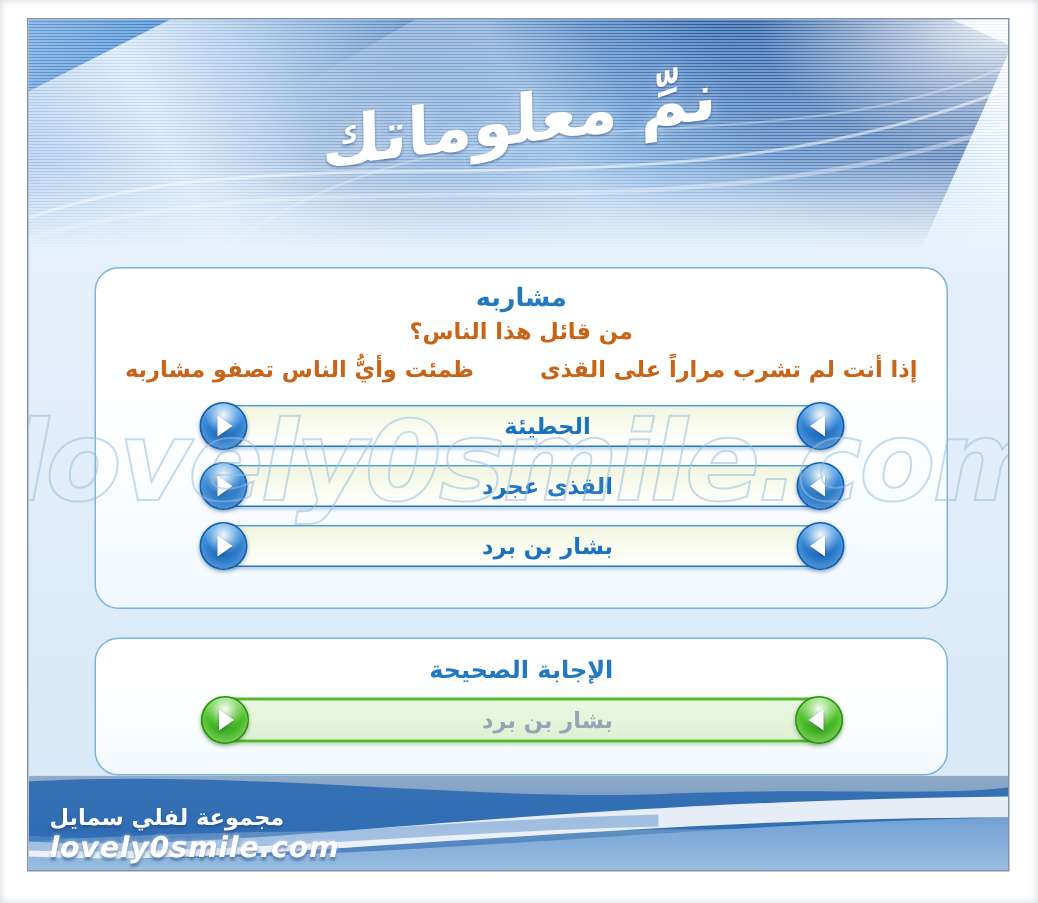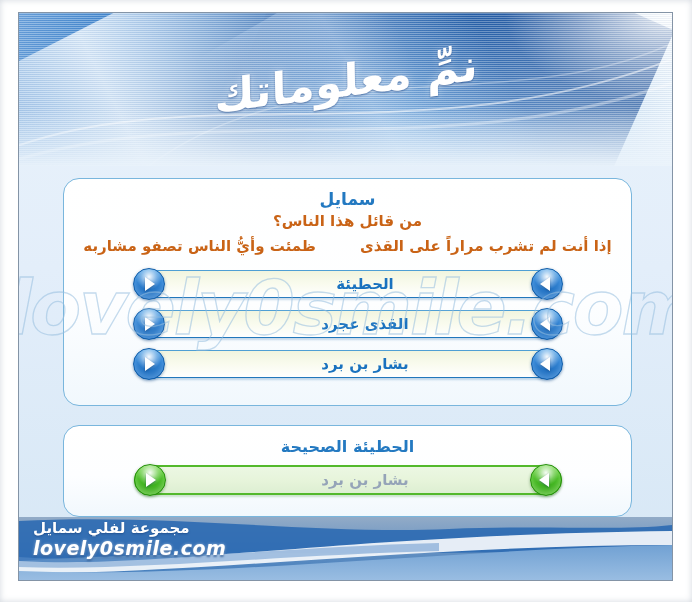--- a/index.html
+++ b/index.html
@@ -77,21 +77,21 @@
 
   
   .watermark{position:absolute;left:-12px;right:-12px;top:258px;text-align:center;
     font-size:74px;font-style:italic;font-weight:bold;line-height:1;white-space:nowrap;
     color:rgba(255,255,255,.05);-webkit-text-stroke:1.3px rgba(150,190,222,.55);
     letter-spacing:-2px;pointer-events:none;z-index:5;}
 
   
   .footer{position:absolute;left:0;right:0;bottom:0;height:63px;overflow:hidden;}
   .footer svg{position:absolute;inset:0;width:100%;height:100%;}
-  .footer-text{position:absolute;left:14px;bottom:20px;z-index:3;line-height:1.2;}
+  .footer-text{position:absolute;left:14px;bottom:3px;z-index:3;line-height:1.2;}
   .f-ar{font-size:15px;font-weight:bold;color:#ffffff;direction:rtl;text-align:left;
         text-shadow:0 1px 2px rgba(25,70,130,.7);}
   .f-en{font-size:19px;font-weight:bold;font-style:italic;color:#ffffff;letter-spacing:.5px;
         text-shadow:0 0 3px rgba(255,255,255,.55),0 2px 2px rgba(35,80,140,.8);}
 </style>
 </head>
 <body>
 
 <div class="stage">
   <div class="content">
@@ -105,21 +105,21 @@
         <path d="M-20,140 C170,60 420,150 680,35" fill="none" stroke="rgba(255,255,255,.55)" stroke-width="2"></path>
         <path d="M-20,152 C200,80 430,160 680,60" fill="none" stroke="rgba(255,255,255,.35)" stroke-width="3"></path>
         <path d="M120,160 C300,20 520,120 690,10" fill="none" stroke="rgba(255,255,255,.30)" stroke-width="1.5"></path>
       </svg>
       <div class="stripes"></div>
       <div class="fade"></div>
       <div class="calligraphy">نمِّ معلوماتك</div>
     </div>
 
     <div class="panel question-box">
-      <div class="q-label">سمايل</div>
+      <div class="q-label">مشاربه</div>
       <div class="q-prompt">من قائل هذا الناس؟</div>
       <div class="verse">
         <span>إذا أنت لم تشرب مراراً على القذى</span>
         <span>ظمئت وأيُّ الناس تصفو مشاربه</span>
       </div>
       <div class="options">
         <div class="bar">
           <span class="circle left">
               <span class="tri-r"></span>
             </span>
@@ -143,21 +143,21 @@
             </span>
           <span class="bar-label">بشار بن برد</span>
           <span class="circle right">
               <span class="tri-l"></span>
             </span>
         </div>
       </div>
     </div>
 
     <div class="panel answer-box">
-      <div class="a-label">الحطيئة الصحيحة</div>
+      <div class="a-label">الإجابة الصحيحة</div>
       <div class="bar green">
         <span class="circle left greenc">
             <span class="tri-r"></span>
           </span>
         <span class="bar-label">بشار بن برد</span>
         <span class="circle right greenc">
             <span class="tri-l"></span>
           </span>
       </div>
     </div>

